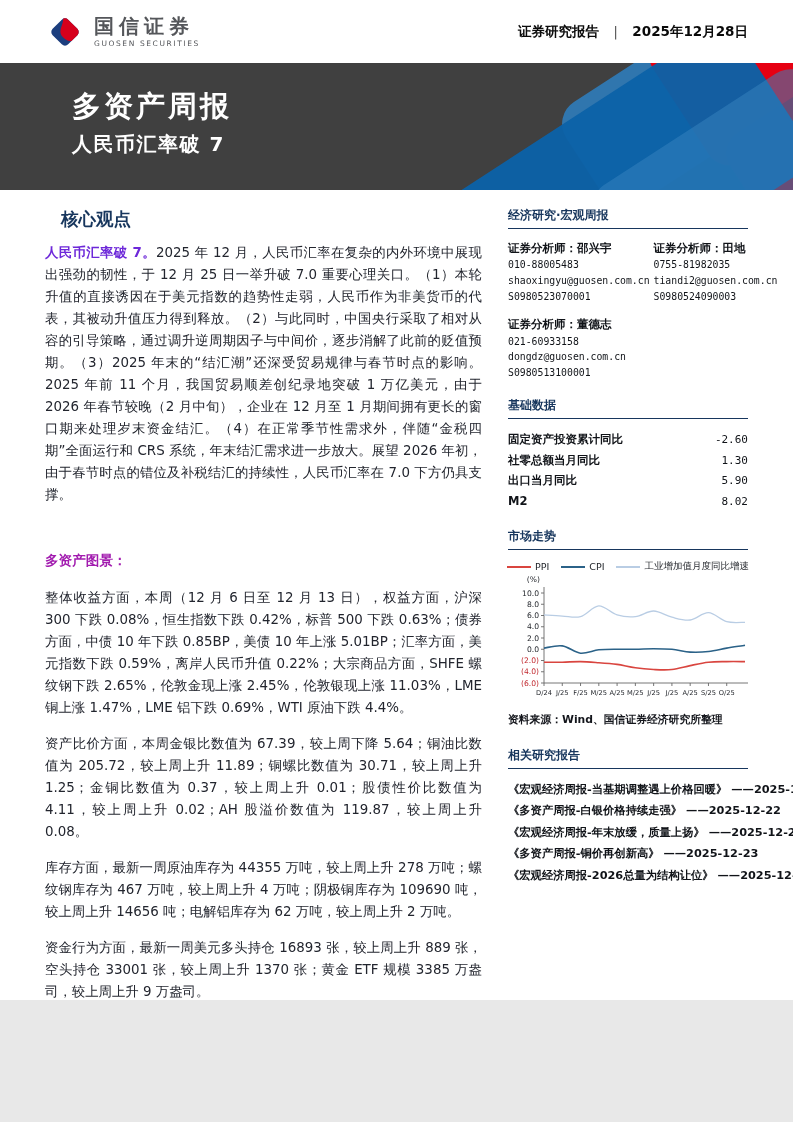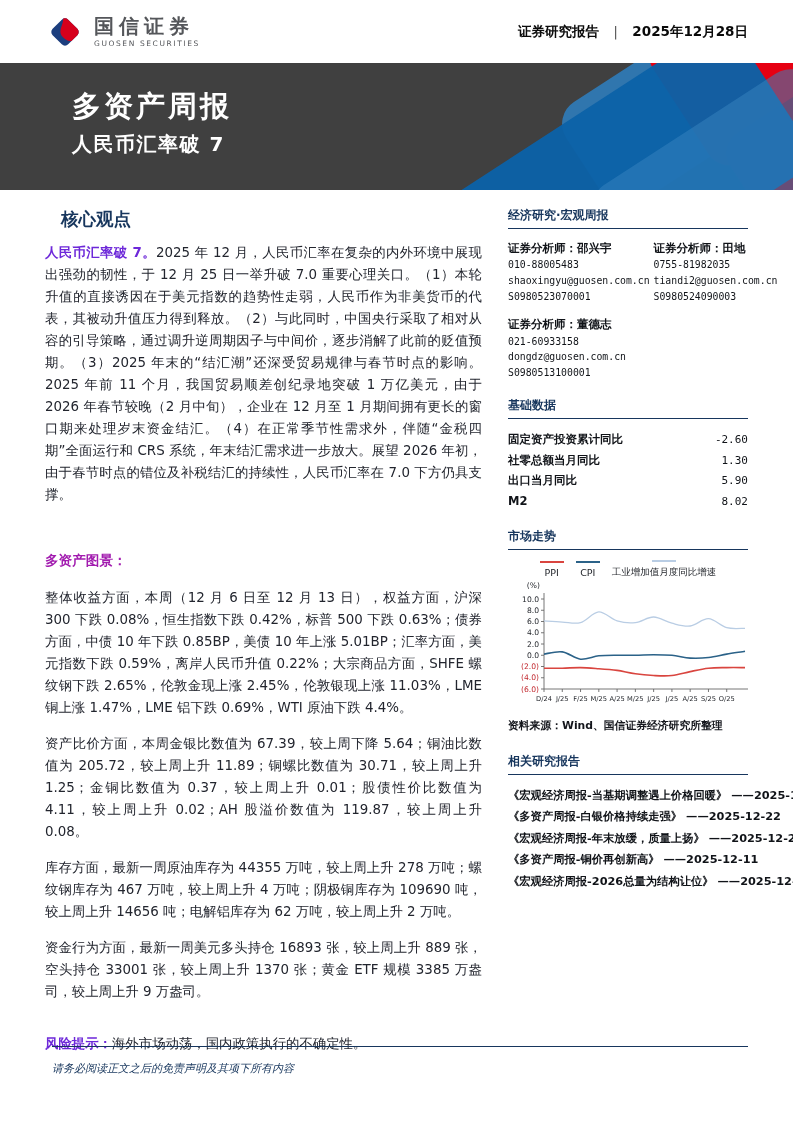--- a/index.html
+++ b/index.html
@@ -1,16 +1,16 @@
 <!DOCTYPE html>
 <html><head>
 <meta charset="utf-8">
 <style>
   html,body{margin:0;padding:0;background:#e8e8e8;}
-  .page{width:793px;height:1122px;margin:0 auto;background:#fff;position:relative;overflow:hidden;
+  .page{width:793px;height:1000px;margin:0 auto;background:#fff;position:relative;overflow:hidden;
         font-family:"DejaVu Sans","Liberation Sans",sans-serif;color:#21242c;}
   
   .topbar{height:63px;display:flex;align-items:center;justify-content:space-between;padding:0 45px;}
   .logo{display:flex;align-items:center;gap:9px;}
   .logo-text{display:flex;flex-direction:column;}
   .logo-cn{font-size:20px;font-weight:600;color:#54565a;letter-spacing:5px;line-height:1.1;}
   .logo-en{font-size:7.5px;color:#54565a;letter-spacing:1.6px;margin-top:2px;}
   .report-meta{display:flex;align-items:center;gap:10px;font-size:13.5px;font-weight:bold;color:#0a0a0a;}
   .report-meta .sep{font-weight:400;color:#0a0a0a;}
   
@@ -37,21 +37,21 @@
   .analyst .mono{font-family:"DejaVu Sans Mono","Liberation Mono",monospace;font-size:9.8px;white-space:nowrap;}
   .analyst.wide{grid-column:1 / -1;}
   .basic-rows{margin-bottom:16px;}
   .basic-rows .row{display:flex;justify-content:space-between;align-items:baseline;
                    font-size:11.5px;line-height:1.8;color:#101318;}
   .row .lbl{font-weight:bold;}
   .row .val{font-family:"DejaVu Sans Mono","Liberation Mono",monospace;font-size:11px;margin-left:15px;}
   .chart-wrap{margin-bottom:4px;}
   .chart-legend{display:flex;align-items:center;justify-content:center;gap:12px;
                 font-size:9.5px;color:#1d2026;margin:10px 0 0;}
-  .legend-item{display:flex;align-items:center;gap:4px;white-space:nowrap;flex-direction:column;}
+  .legend-item{display:flex;align-items:center;gap:4px;white-space:nowrap;}
   .swatch{display:inline-block;width:24px;height:2px;}
   .chart-src{font-size:10.8px;font-weight:600;color:#14161c;margin:4px 0 20px;}
   .reports .rep{font-size:11.3px;font-weight:bold;color:#101318;line-height:1.9;white-space:nowrap;}
   .rep .rep-date{font-weight:bold;}
   
   .footer{position:absolute;left:52px;right:45px;top:1046px;border-top:1.5px solid #17365d;padding-top:14px;}
   .footer .disc{font-size:11px;font-style:italic;color:#17365d;}
 </style>
 </head>
 <body>
@@ -219,21 +219,21 @@
             <path d="M36.0,89.2C39.0,89.2 48.2,89.3 54.3,89.2C60.4,89.1 66.5,88.5 72.5,88.6C78.6,88.7 84.7,89.3 90.8,89.8C96.9,90.2 103.0,90.6 109.1,91.4C115.2,92.3 121.3,94.0 127.4,94.8C133.5,95.7 139.5,96.2 145.6,96.5C151.7,96.8 157.8,97.2 163.9,96.5C170.0,95.8 176.1,93.8 182.2,92.6C188.3,91.3 194.4,89.8 200.5,89.2C206.5,88.5 212.6,88.7 218.7,88.6C224.8,88.5 234.0,88.6 237.0,88.6" fill="none" stroke="#d9453f" stroke-width="1.6"></path>
           </svg>
       </div>
       <div class="chart-src">资料来源：Wind、国信证券经济研究所整理</div>
 
       <div class="side-sec">相关研究报告</div>
       <div class="reports">
         <div class="rep"><span>《宏观经济周报-当基期调整遇上价格回暖》</span> <span class="rep-date">——2025-12-27</span></div>
         <div class="rep"><span>《多资产周报-白银价格持续走强》</span> <span class="rep-date">——2025-12-22</span></div>
         <div class="rep"><span>《宏观经济周报-年末放缓，质量上扬》</span> <span class="rep-date">——2025-12-21</span></div>
-        <div class="rep"><span>《多资产周报-铜价再创新高》</span> <span class="rep-date">——2025-12-11</span></div>
+        <div class="rep"><span>《多资产周报-铜价再创新高》</span> <span class="rep-date">——2025-12-23</span></div>
         <div class="rep"><span>《宏观经济周报-2026总量为结构让位》</span> <span class="rep-date">——2025-12-13</span></div>
       </div>
     </div>
   </div>
 
   <div class="footer">
     <div class="disc">请务必阅读正文之后的免责声明及其项下所有内容</div>
   </div>
 
 </div>

